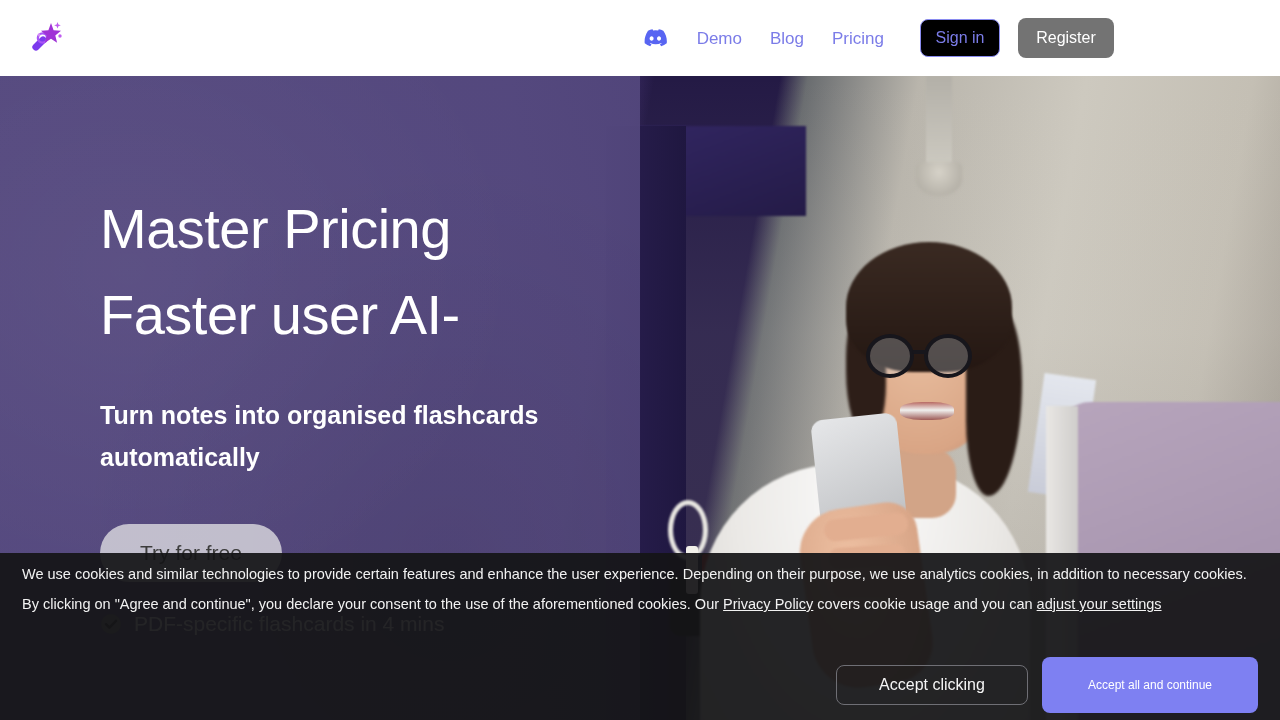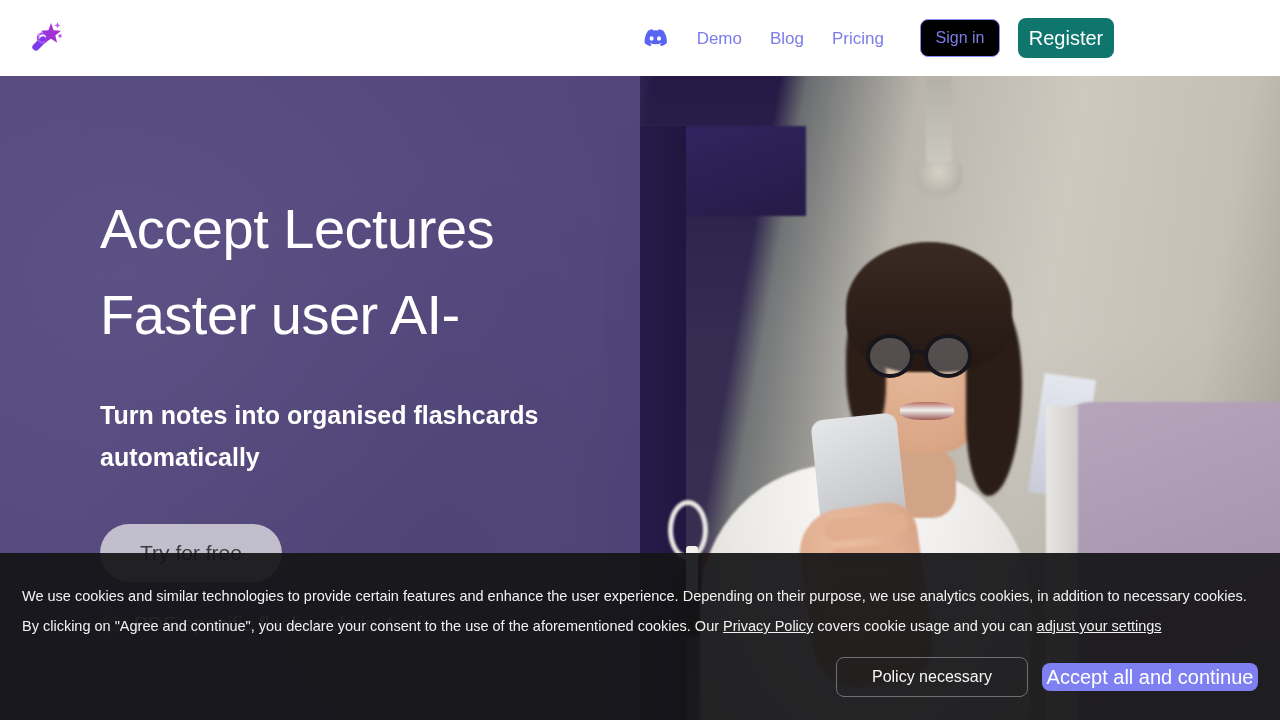--- a/index.html
+++ b/index.html
@@ -48,23 +48,23 @@
     color:#7b7ce8;
     font-size:16px;
     font-family:"Liberation Sans", sans-serif;
     cursor:pointer;
   }
   .btn-register {
     margin-left:18px;
     width:96px; height:40px;
     border:none;
     border-radius:8px;
-    background:#0f766e;
+    background:#737373;
     color:#ffffff;
-    font-size:20px;
+    font-size:16px;
     font-family:"Liberation Sans", sans-serif;
     cursor:pointer;
   }
 
   
   .hero {
     position:absolute; top:76px; left:0;
     width:1280px; height:644px;
     overflow:hidden;
     background:#2b1f52;
@@ -299,21 +299,21 @@
     font-size:21px;
   }
   .check-icon { display:flex; align-items:center; }
 
   
   .cookie {
     position:absolute; left:0; top:553px;
     width:1280px; height:167px;
     background:rgba(20,20,23,0.93);
     z-index:40;
-    padding:32px 22px 0 22px;
+    padding:10px 22px 0 22px;
     color:#f2f2f2;
   }
   .cookie-p {
     font-size:14.5px;
     line-height:23px;
     max-width:1240px;
   }
   .cookie-p + .cookie-p { margin-top:7px; }
   .cookie-link {
     color:#f2f2f2;
@@ -328,26 +328,26 @@
     min-width:192px; height:40px;
     border:1px solid #6f6f75;
     border-radius:8px;
     background:transparent;
     color:#f5f5f5;
     font-size:16px;
     font-family:"Liberation Sans", sans-serif;
     cursor:pointer;
   }
   .btn-acceptall {
-    min-width:216px; height:28px;
+    min-width:216px; height:56px;
     border:none;
     border-radius:8px;
     background:#7e80f2;
     color:#ffffff;
-    font-size:20px;
+    font-size:12px;
     font-family:"Liberation Sans", sans-serif;
     cursor:pointer;
   }
 </style>
 </head>
 <body>
 
 <div class="header">
 
   <div class="logo">
@@ -418,21 +418,21 @@
     <div class="finger f2"></div>
     <div class="finger f3"></div>
   </div>
 
   <div class="overlay">
     <div class="overlay-texture"></div>
   </div>
 
   <div class="hero-content">
     <h1 class="hero-title">
-      <span>Accept Lectures</span><br>
+      <span>Master Pricing</span><br>
       <span>Faster user AI-</span><br>
     </h1>
 
     <p class="hero-sub">Turn notes into organised flashcards automatically</p>
 
     <button class="cta">Try for free</button>
 
     <div class="feature">
       <span class="check-icon">
         <svg width="22" height="22" viewBox="0 0 22 22">
@@ -445,16 +445,16 @@
   </div>
 </div>
 
 <div class="cookie">
 
   <p class="cookie-p">We use cookies and similar technologies to provide certain features and enhance the user experience. Depending on their purpose, we use analytics cookies, in addition to necessary cookies.</p>
 
   <p class="cookie-p"><span>By clicking on "Agree and continue", you declare your consent to the use of the aforementioned cookies. Our </span><a class="cookie-link" href="#">Privacy Policy</a><span> covers cookie usage and you can </span><a class="cookie-link" href="#">adjust your settings</a></p>
 
   <div class="cookie-actions">
-    <button class="btn-necessary">Policy necessary</button>
+    <button class="btn-necessary">Accept clicking</button>
     <button class="btn-acceptall">Accept all and continue</button>
   </div>
 </div>
 
 </body></html>

